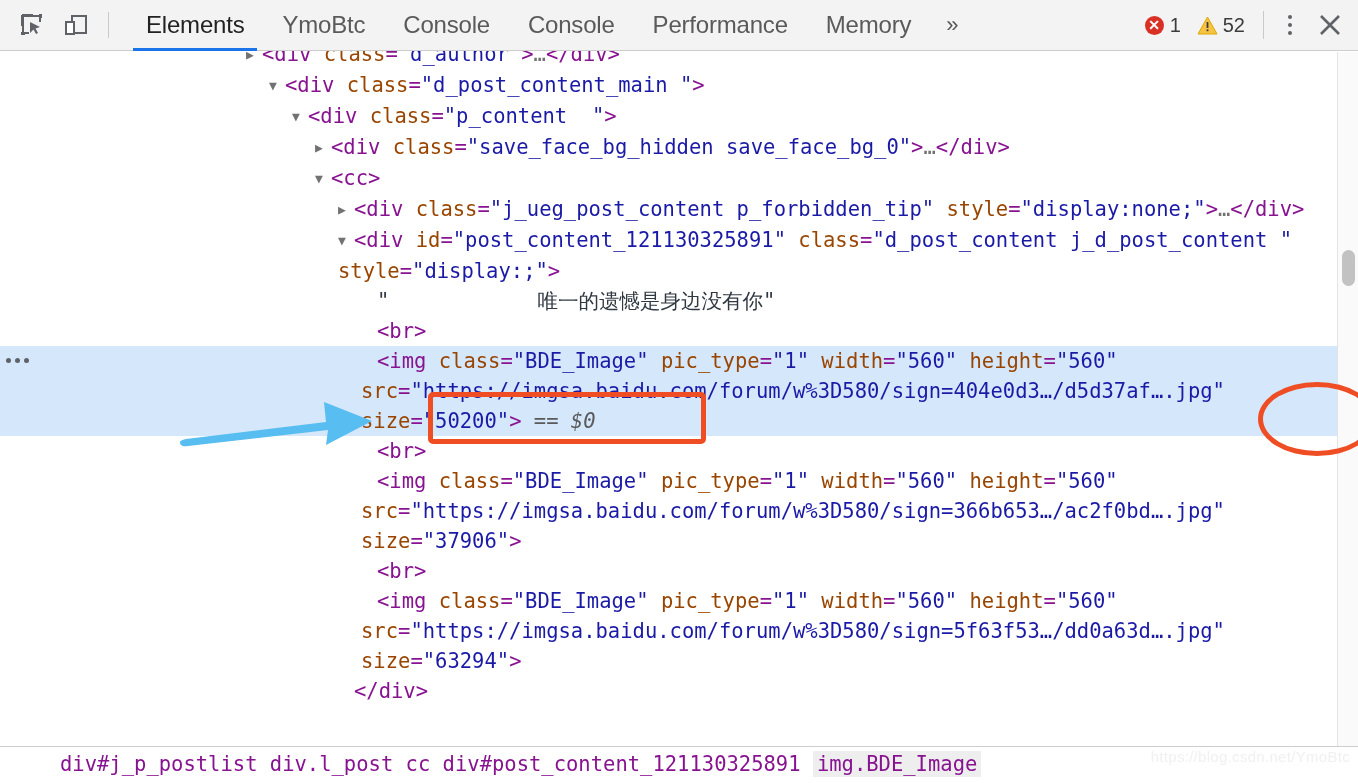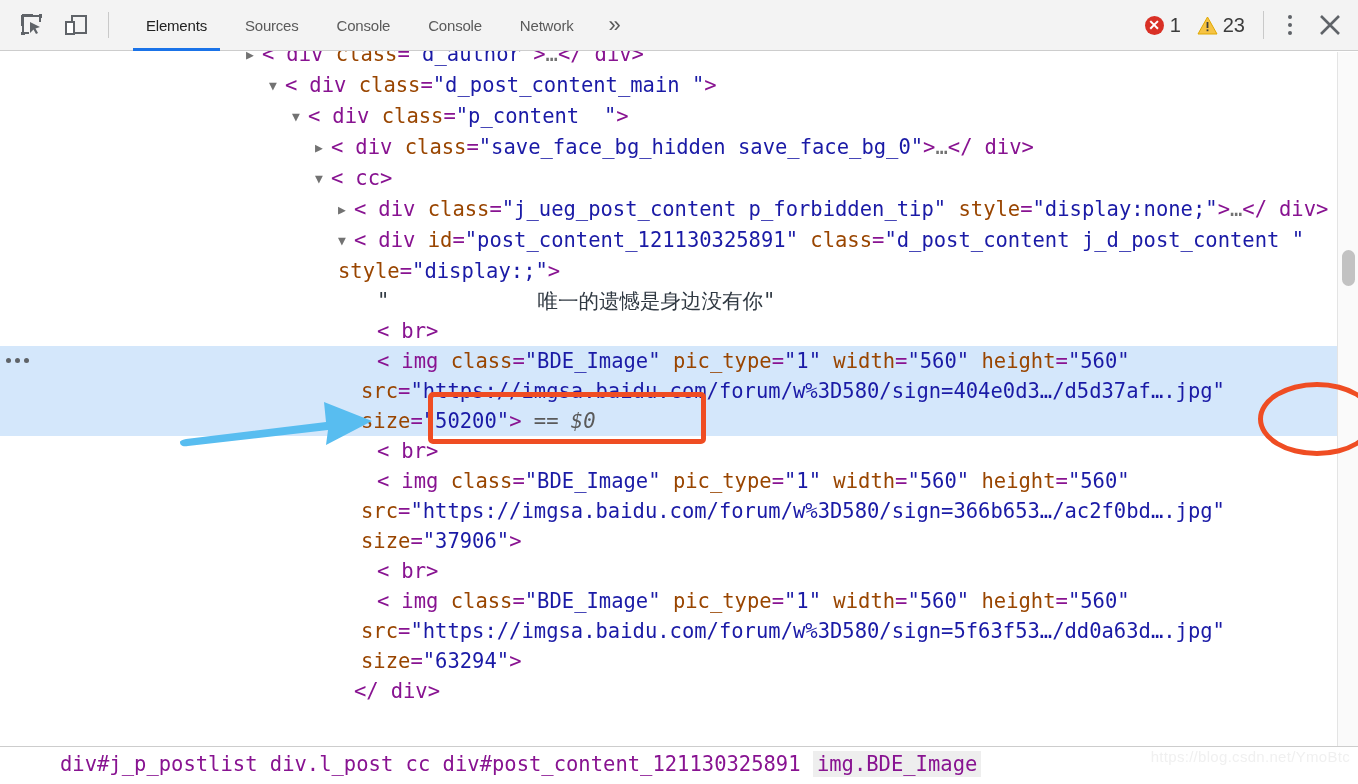--- a/index.html
+++ b/index.html
@@ -51,21 +51,21 @@
     height: 51px;
     flex: 0 0 auto;
     margin-left: 8px;
   }
   .tab {
     position: relative;
     display: flex;
     align-items: center;
     padding: 0 19px;
     font-family: "Liberation Sans", sans-serif;
-    font-size: 15px;
+    font-size: 24px;
     color: #5a5a5a;
     white-space: nowrap;
     letter-spacing: -0.2px;
   }
   .tab.active { color: #222222; }
   .tab.active::after {
     content: "";
     position: absolute;
     left: 6px; right: 6px;
     bottom: 0;
@@ -176,21 +176,21 @@
     width: 16px;
     color: #727272;
     font-size: 13px;
     vertical-align: 2px;
     text-align: left;
   }
   .tri.open::before { content: "\25BC"; }
   .tri.closed::before { content: "\25B6"; }
   .tri.none::before { content: ""; }
 
-  .tag   { color: #881391; margin-left: 12px; }
+  .tag   { color: #881391; }
   .attr  { color: #994500; }
   .val   { color: #1a1aa6; }
   .punct { color: #881391; }
   .txt   { color: #303942; }
   .ellip { color: #727272; }
   .link  { color: #1a1aa6; }
   .dollar { color: #5a5a5a; font-style: italic; }
   .eqeq  { color: #5a5a5a; }
 
   
@@ -302,41 +302,42 @@
       <svg width="26" height="26" viewBox="0 0 26 26">
         <rect x="9" y="4" width="14" height="17" fill="none" stroke="#5f6368" stroke-width="2"></rect>
         <rect x="3" y="10" width="8" height="12" fill="#ffffff" stroke="#5f6368" stroke-width="2"></rect>
       </svg>
     </div>
 
     <div class="tb-sep"></div>
 
     <div class="tabs">
       <div class="tab active">Elements</div>
-      <div class="tab">Sources</div>
+      <div class="tab">YmoBtc</div>
       <div class="tab">Console</div>
       <div class="tab">Console</div>
-      <div class="tab">Network</div>
+      <div class="tab">Performance</div>
+      <div class="tab">Memory</div>
       <div class="tab-more">»</div>
     </div>
 
     <div class="tb-right">
       <div class="counter">
         <span class="err-dot">✕</span>
         <span>1</span>
       </div>
       <div class="counter">
         <span class="warn-tri">
           <svg width="21" height="19" viewBox="0 0 21 19">
             <path d="M10.5 1 L20 18 L1 18 Z" fill="#f6c344" stroke="#e0a800" stroke-width="1"></path>
             <rect x="9.6" y="6" width="1.8" height="6" fill="#3c3c3c"></rect>
             <rect x="9.6" y="13.4" width="1.8" height="1.8" fill="#3c3c3c"></rect>
           </svg>
         </span>
-        <span>23</span>
+        <span>52</span>
       </div>
       <div class="tb-sep2"></div>
       <div class="kebab">
         <i></i>
           <i></i>
           <i></i>
       </div>
       <div class="close-x">
         <svg width="26" height="26" viewBox="0 0 26 26">
           <path d="M4 4 L22 22 M22 4 L4 22" stroke="#5f6368" stroke-width="2.6" fill="none"></path>

